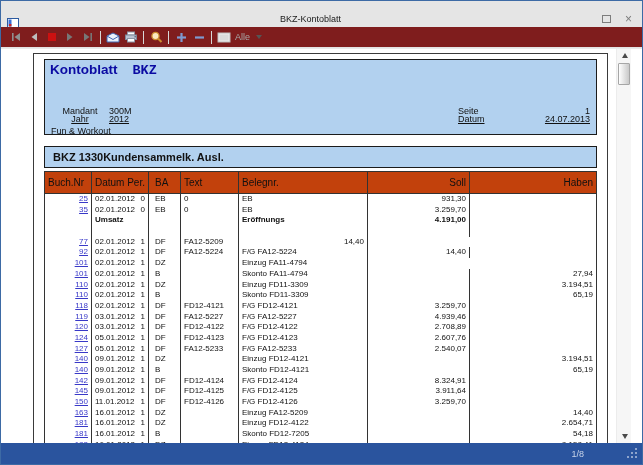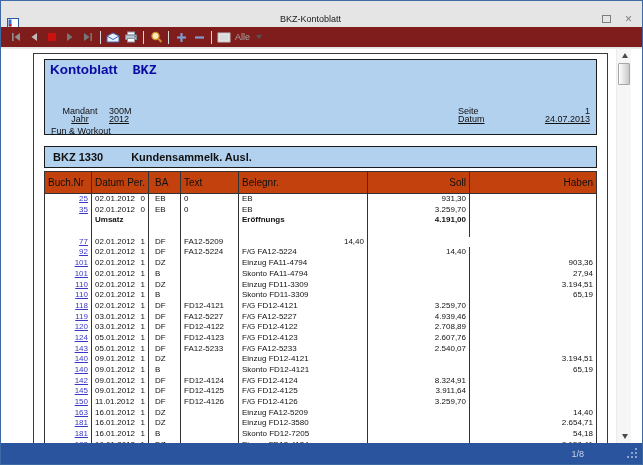--- a/index.html
+++ b/index.html
@@ -46,21 +46,21 @@
   .rh-label { width:58px;text-align:center; }
   .rh-right { margin-left:auto; width:132px; display:flex; }
   .rh-rlabel { width:50px; }
   .rh-rvalue { flex:1; text-align:right; }
   
   .section-bar {
     margin:11px 10px 0 10px; height:22px; line-height:20px;
     background:#b2d1ef; border:1px solid #1b1b1b;
     font-size:11px; font-weight:bold; color:#111; padding-left:8px;
   }
-  .section-bar .s2 { margin-left:28px; }
+  .section-bar .s2 { }
   
   .rtable { margin:3px 10px 0 10px; border:1px solid #333; font-size:8px; color:#111; }
   .thead, .trow { display:grid; grid-template-columns:47px 57px 32px 58px 129px 102px 1fr; }
   .thead {
     background:#c2410c; border-bottom:1px solid #333; height:22px; font-size:10px;
   }
   .thead .cell { display:flex; align-items:center; }
   .cell { padding:0 3px; border-right:1px solid #333; overflow:hidden; white-space:nowrap; }
   .cell:last-child { border-right:none; }
   .c-datum { display:flex; justify-content:space-between; }
@@ -305,21 +305,20 @@
             <div class="trow">
               <div class="cell c-nr"><span class="link">101</span></div>
               <div class="cell c-datum">
                 <span>02.01.2012</span>
                 <span>1</span>
               </div>
               <div class="cell c-ba">DZ</div>
               <div class="cell "></div>
               <div class="cell ">Einzug FA11-4794</div>
               <div class="cell num"></div>
-              <div class="cell num">903,36</div>
             </div>
             <div class="trow">
               <div class="cell c-nr"><span class="link">101</span></div>
               <div class="cell c-datum">
                 <span>02.01.2012</span>
                 <span>1</span>
               </div>
               <div class="cell c-ba">B</div>
               <div class="cell "></div>
               <div class="cell ">Skonto FA11-4794</div>
@@ -392,21 +391,21 @@
                 <span>05.01.2012</span>
                 <span>1</span>
               </div>
               <div class="cell c-ba">DF</div>
               <div class="cell ">FD12-4123</div>
               <div class="cell ">F/G FD12-4123</div>
               <div class="cell num">2.607,76</div>
               <div class="cell num"></div>
             </div>
             <div class="trow">
-              <div class="cell c-nr"><span class="link">143</span></div>
+              <div class="cell c-nr"><span class="link">127</span></div>
               <div class="cell c-datum">
                 <span>05.01.2012</span>
                 <span>1</span>
               </div>
               <div class="cell c-ba">DF</div>
               <div class="cell ">FA12-5233</div>
               <div class="cell ">F/G FA12-5233</div>
               <div class="cell num">2.540,07</div>
               <div class="cell num"></div>
             </div>
@@ -483,21 +482,21 @@
               <div class="cell num">14,40</div>
             </div>
             <div class="trow">
               <div class="cell c-nr"><span class="link">181</span></div>
               <div class="cell c-datum">
                 <span>16.01.2012</span>
                 <span>1</span>
               </div>
               <div class="cell c-ba">DZ</div>
               <div class="cell "></div>
-              <div class="cell ">Einzug FD12-3580</div>
+              <div class="cell ">Einzug FD12-4122</div>
               <div class="cell num"></div>
               <div class="cell num">2.654,71</div>
             </div>
             <div class="trow">
               <div class="cell c-nr"><span class="link">181</span></div>
               <div class="cell c-datum">
                 <span>16.01.2012</span>
                 <span>1</span>
               </div>
               <div class="cell c-ba">B</div>

